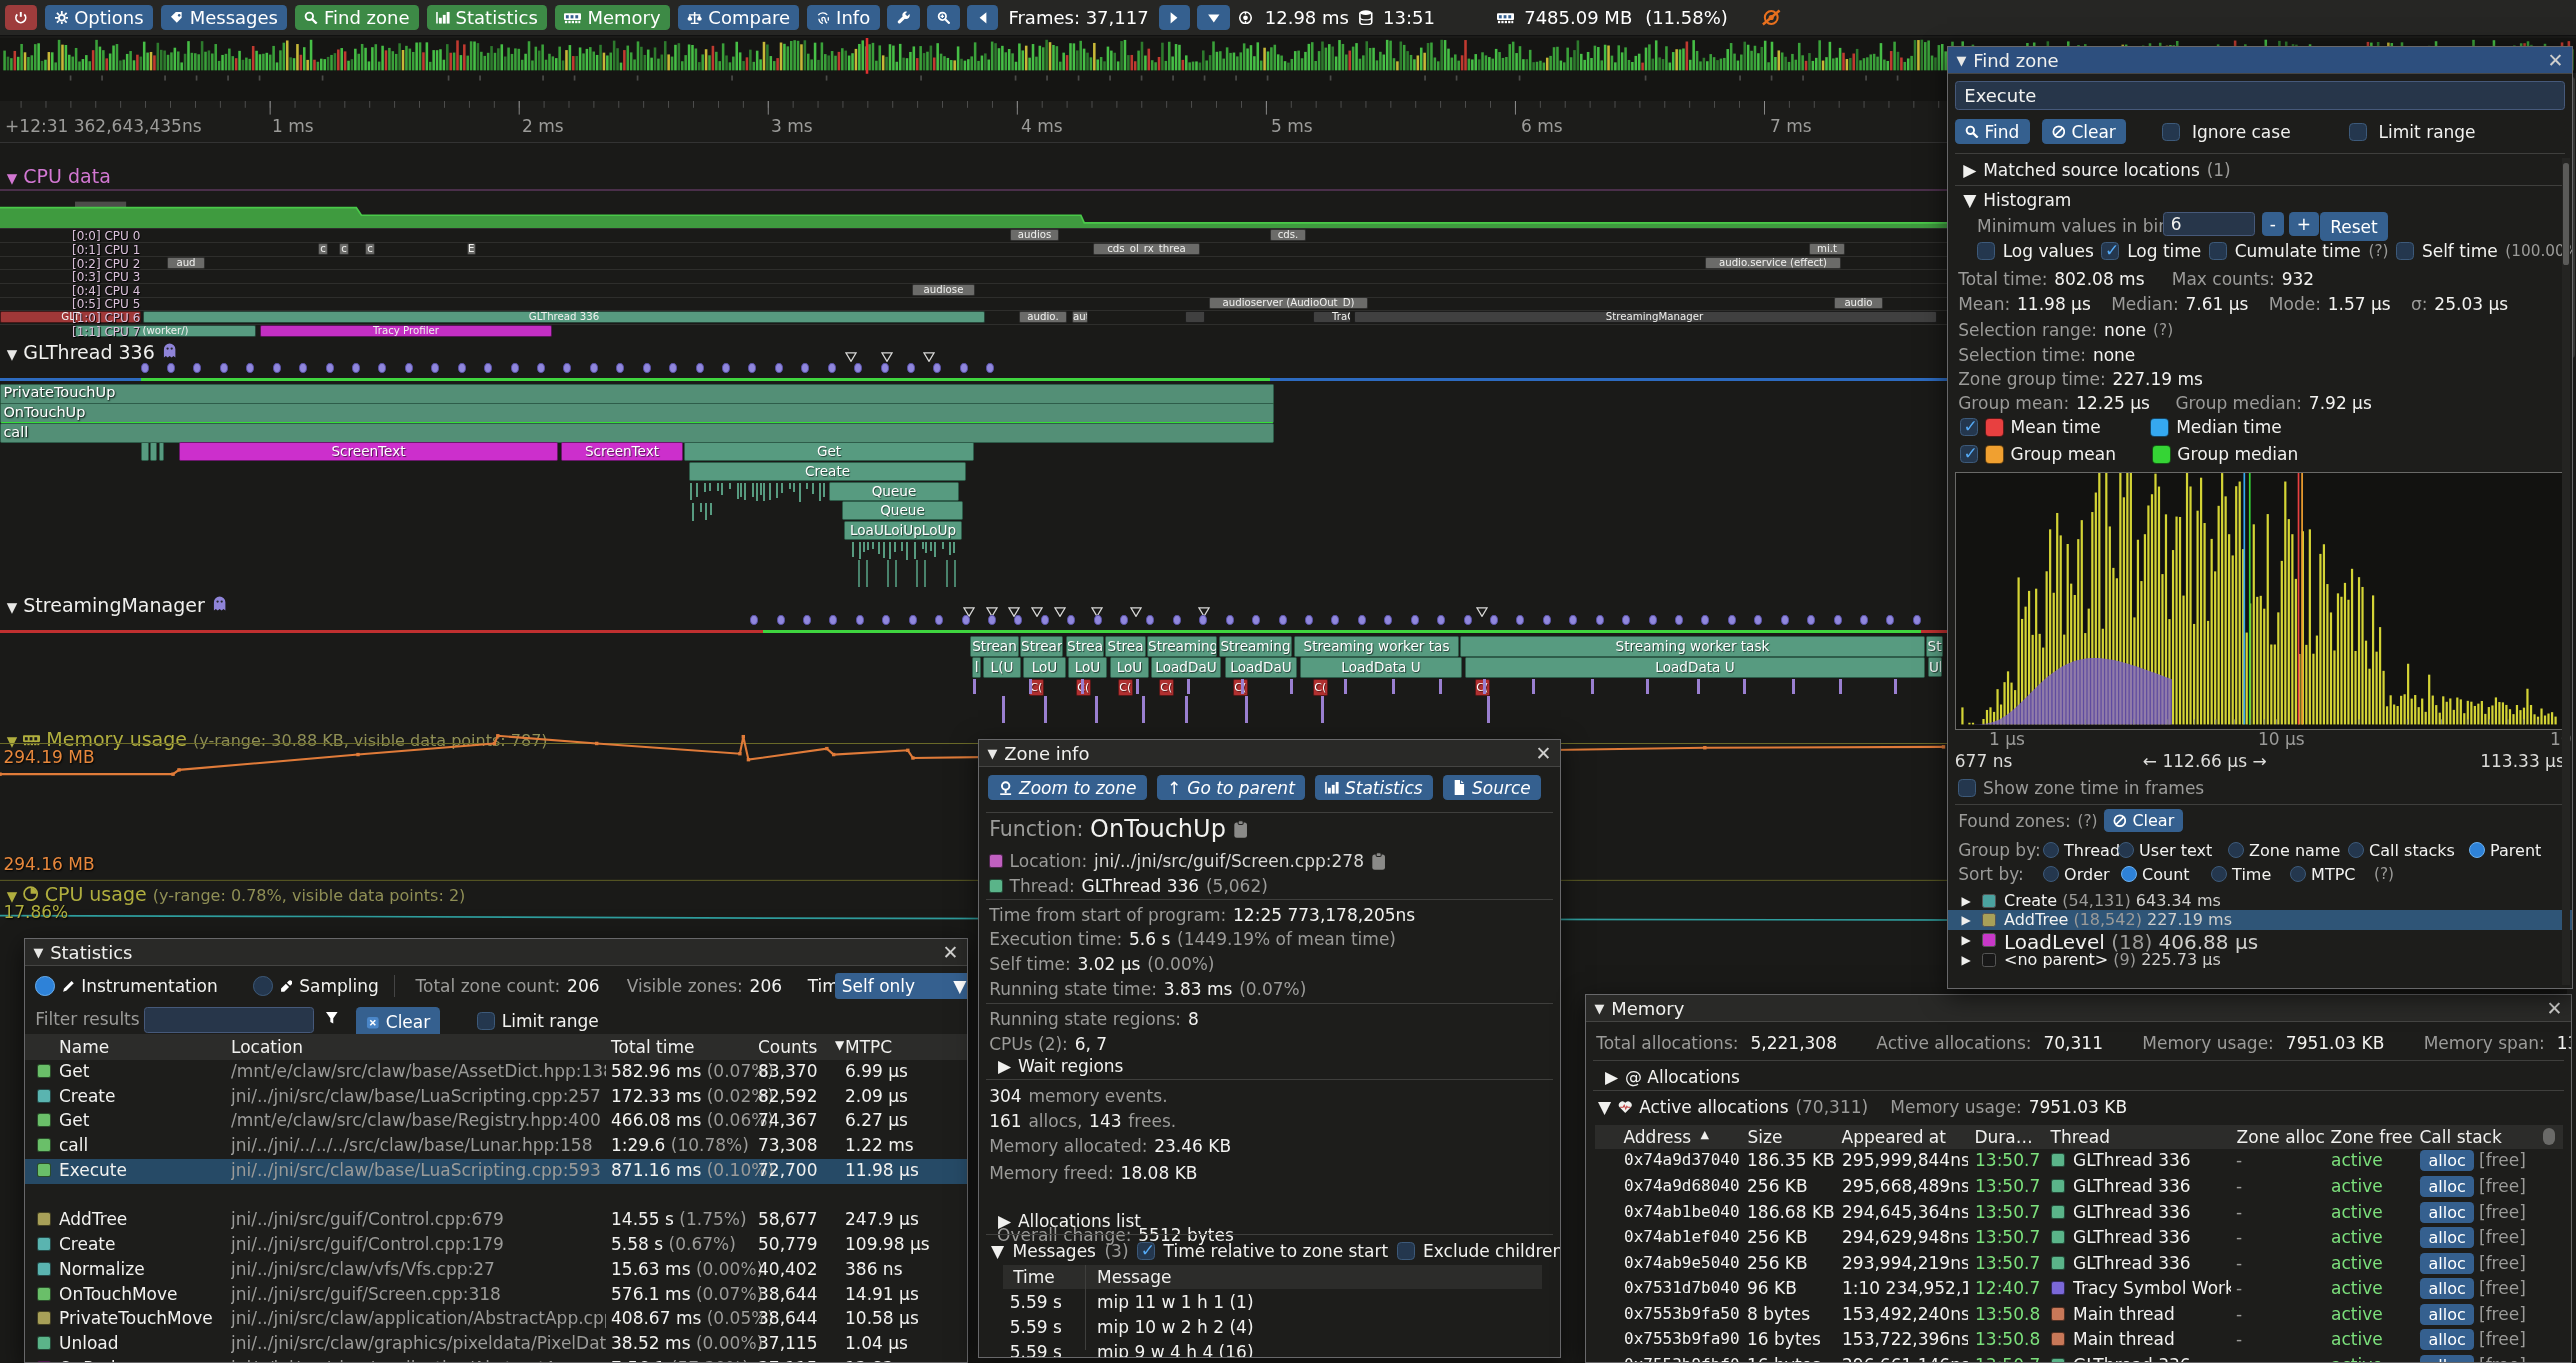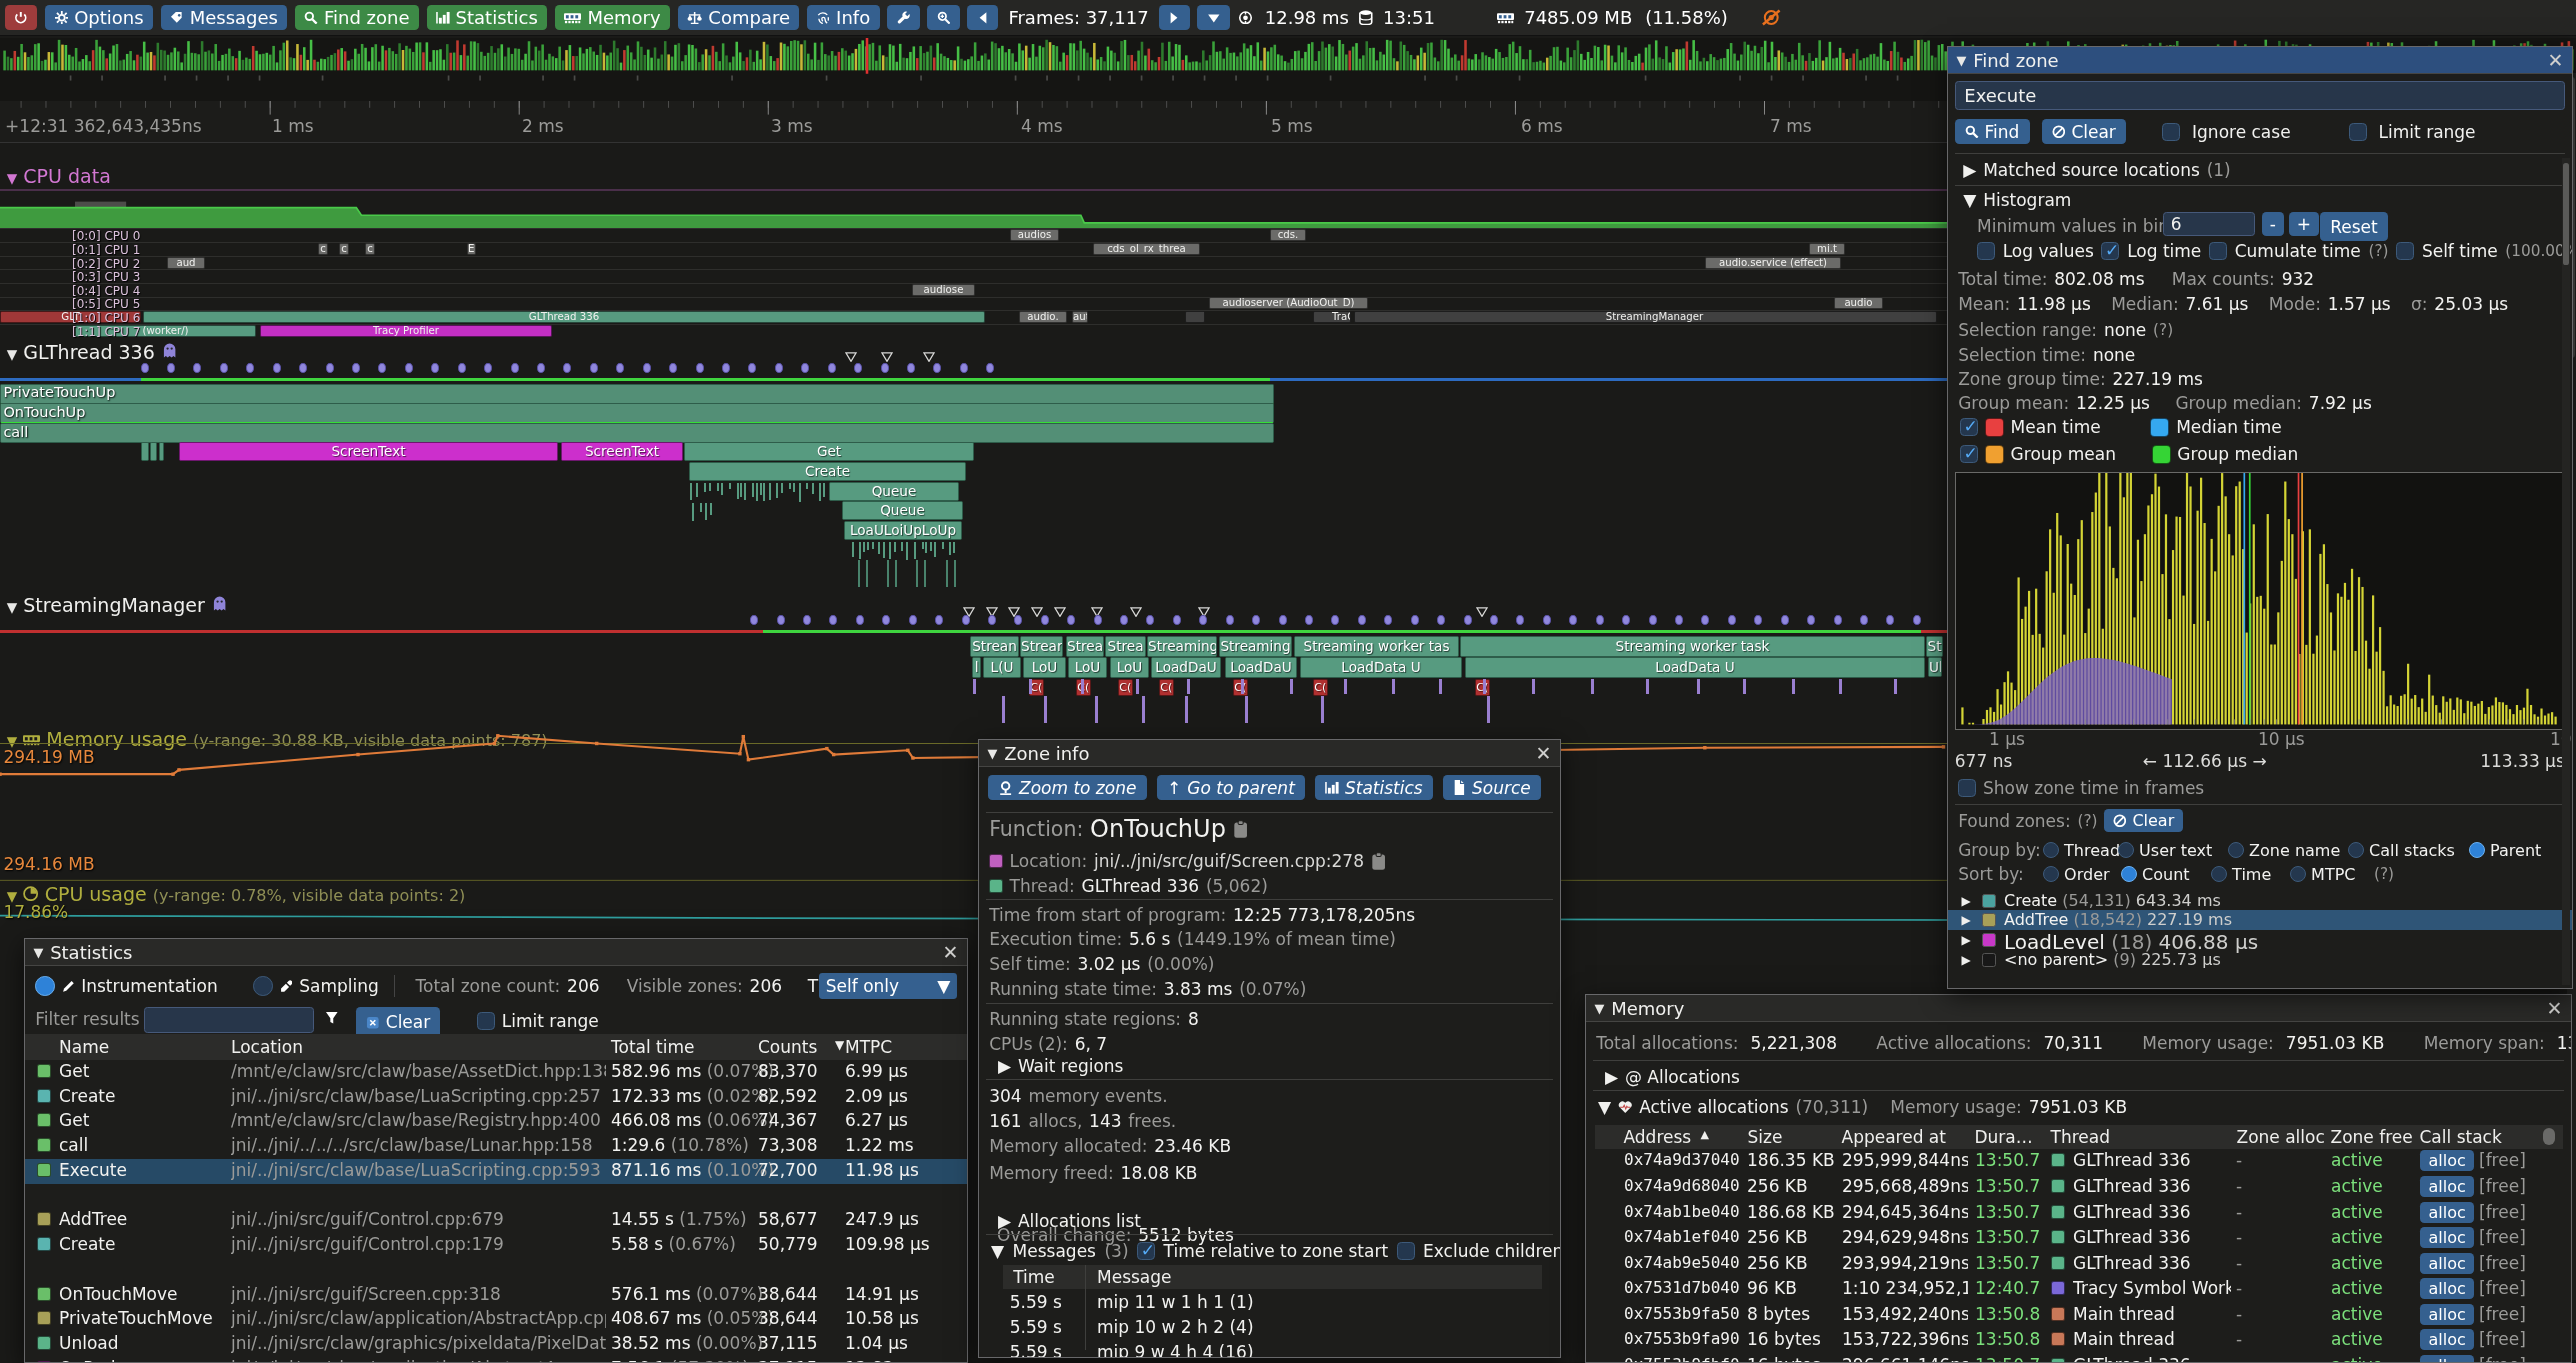--- a/index.html
+++ b/index.html
@@ -42,21 +42,21 @@
   .cb{display:inline-block;width:18px;height:18px;background:#24374e;border:0.9px solid #3d5a7a;border-radius:4.3px;box-sizing:border-box;position:relative;flex:none;}
   .cb.on::after{content:"\2713";position:absolute;left:2.6px;top:-2.6px;color:#55aaf5;font-size:17px;font-weight:bold;}
   .rad{display:inline-block;width:16px;height:16px;background:#24374e;border:0.9px solid #3d5a7a;border-radius:50%;box-sizing:border-box;flex:none;}
   .rad.on{background:#2e82d8;border-color:#6ab0f0;}
   .rad.big{width:19.6px;height:19.6px;}
   .sw{display:inline-block;width:13.6px;height:13.6px;border-radius:2.6px;border:0.9px solid rgba(0,0,0,.6);box-sizing:border-box;flex:none;}
   .row-line{position:absolute;display:flex;align-items:center;gap:6.8px;white-space:nowrap;}
   .hsep{position:absolute;left:6.8px;right:6.8px;height:0.9px;background:#3f3f3d;}
   .thead{position:absolute;background:#2c2c2a;color:#f0f0ee;}
   .input{background:#27364a;border:0.9px solid #46597a;border-radius:3.4px;color:#f2f2f0;box-sizing:border-box;}
-  .selectbox{background:#35608f;border-radius:3.4px;color:#fff;display:flex;align-items:center;padding:0 6.8px;box-sizing:border-box;}
+  .selectbox{background:#35608f;border-radius:3.4px;color:#fff;display:flex;align-items:center;padding:0 6.8px;box-sizing:border-box;margin-left:16px;}
   .mono{font-family:"DejaVu Sans Mono","Liberation Mono",monospace;}
   .clip{overflow:hidden;white-space:nowrap;text-overflow:clip;}
   .exp{color:#f0f0ee;}
 </style>
 </head>
 <body>
 
 <div id="root">
 
   <div id="toolbar">
@@ -1645,20 +1645,28 @@
         <span class="abs w" style="left:820px;top:0.9px;">247.9 µs</span>
       </div>
       <div style="position: absolute; left: 0px; top: 294px; width: 942px; height: 25px;">
         <span class="sw abs" style="left:12px;top:4.3px;background:#5ab4b0;"></span>
         <span class="abs w" style="left:34px;top:0.9px;">Create</span>
         <span class="abs g clip" style="left:206px;top:0.9px;width:375px;">jni/../jni/src/guif/Control.cpp:179</span>
         <span class="abs w" style="left:586px;top:0.9px;">5.58 s <span class="g">(0.67%)</span></span>
         <span class="abs w" style="left:733px;top:0.9px;">50,779</span>
         <span class="abs w" style="left:820px;top:0.9px;">109.98 µs</span>
       </div>
+      <div style="position: absolute; left: 0px; top: 319px; width: 942px; height: 25px;">
+        <span class="sw abs" style="left:12px;top:4.3px;background:#5ab4b0;"></span>
+        <span class="abs w" style="left:34px;top:0.9px;">Normalize</span>
+        <span class="abs g clip" style="left:206px;top:0.9px;width:375px;">jni/../jni/src/claw/vfs/Vfs.cpp:27</span>
+        <span class="abs w" style="left:586px;top:0.9px;">15.63 ms <span class="g">(0.00%)</span></span>
+        <span class="abs w" style="left:733px;top:0.9px;">40,402</span>
+        <span class="abs w" style="left:820px;top:0.9px;">386 ns</span>
+      </div>
       <div style="position: absolute; left: 0px; top: 344px; width: 942px; height: 25px;">
         <span class="sw abs" style="left:12px;top:4.3px;background:#6abf69;"></span>
         <span class="abs w" style="left:34px;top:0.9px;">OnTouchMove</span>
         <span class="abs g clip" style="left:206px;top:0.9px;width:375px;">jni/../jni/src/guif/Screen.cpp:318</span>
         <span class="abs w" style="left:586px;top:0.9px;">576.1 ms <span class="g">(0.07%)</span></span>
         <span class="abs w" style="left:733px;top:0.9px;">38,644</span>
         <span class="abs w" style="left:820px;top:0.9px;">14.91 µs</span>
       </div>
       <div style="position: absolute; left: 0px; top: 368px; width: 942px; height: 25px;">
         <span class="sw abs" style="left:12px;top:4.3px;background:#a8a058;"></span>

